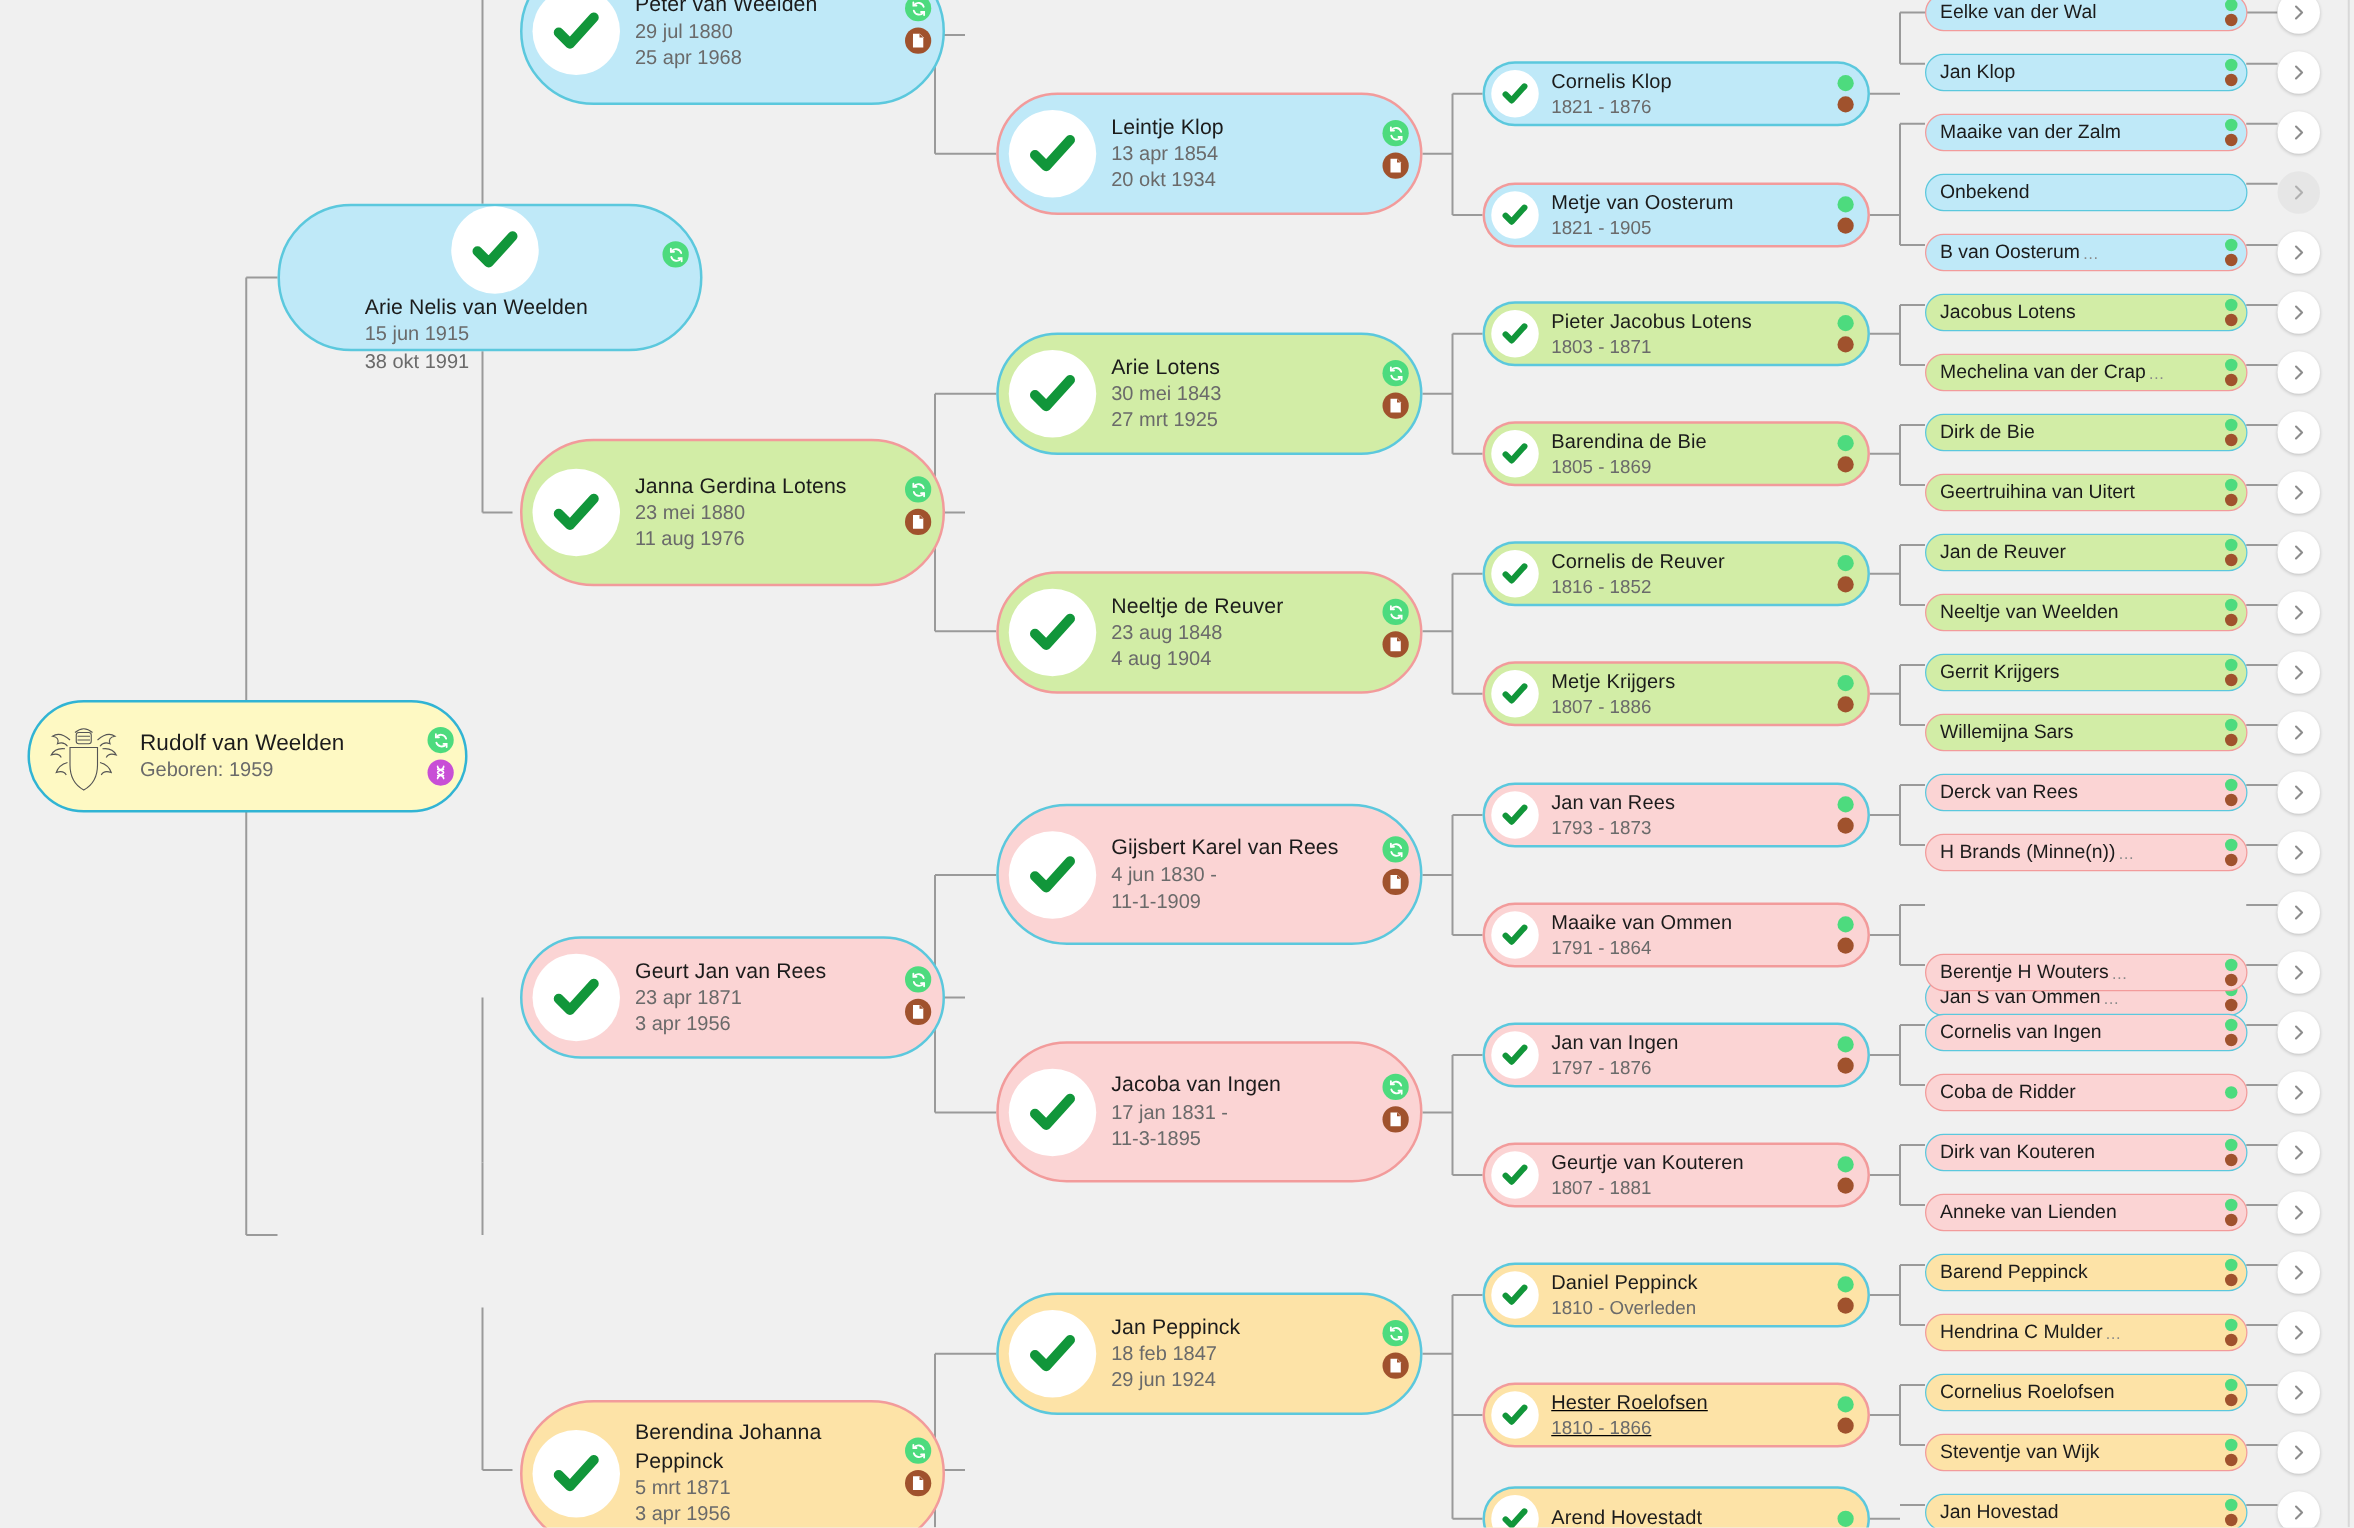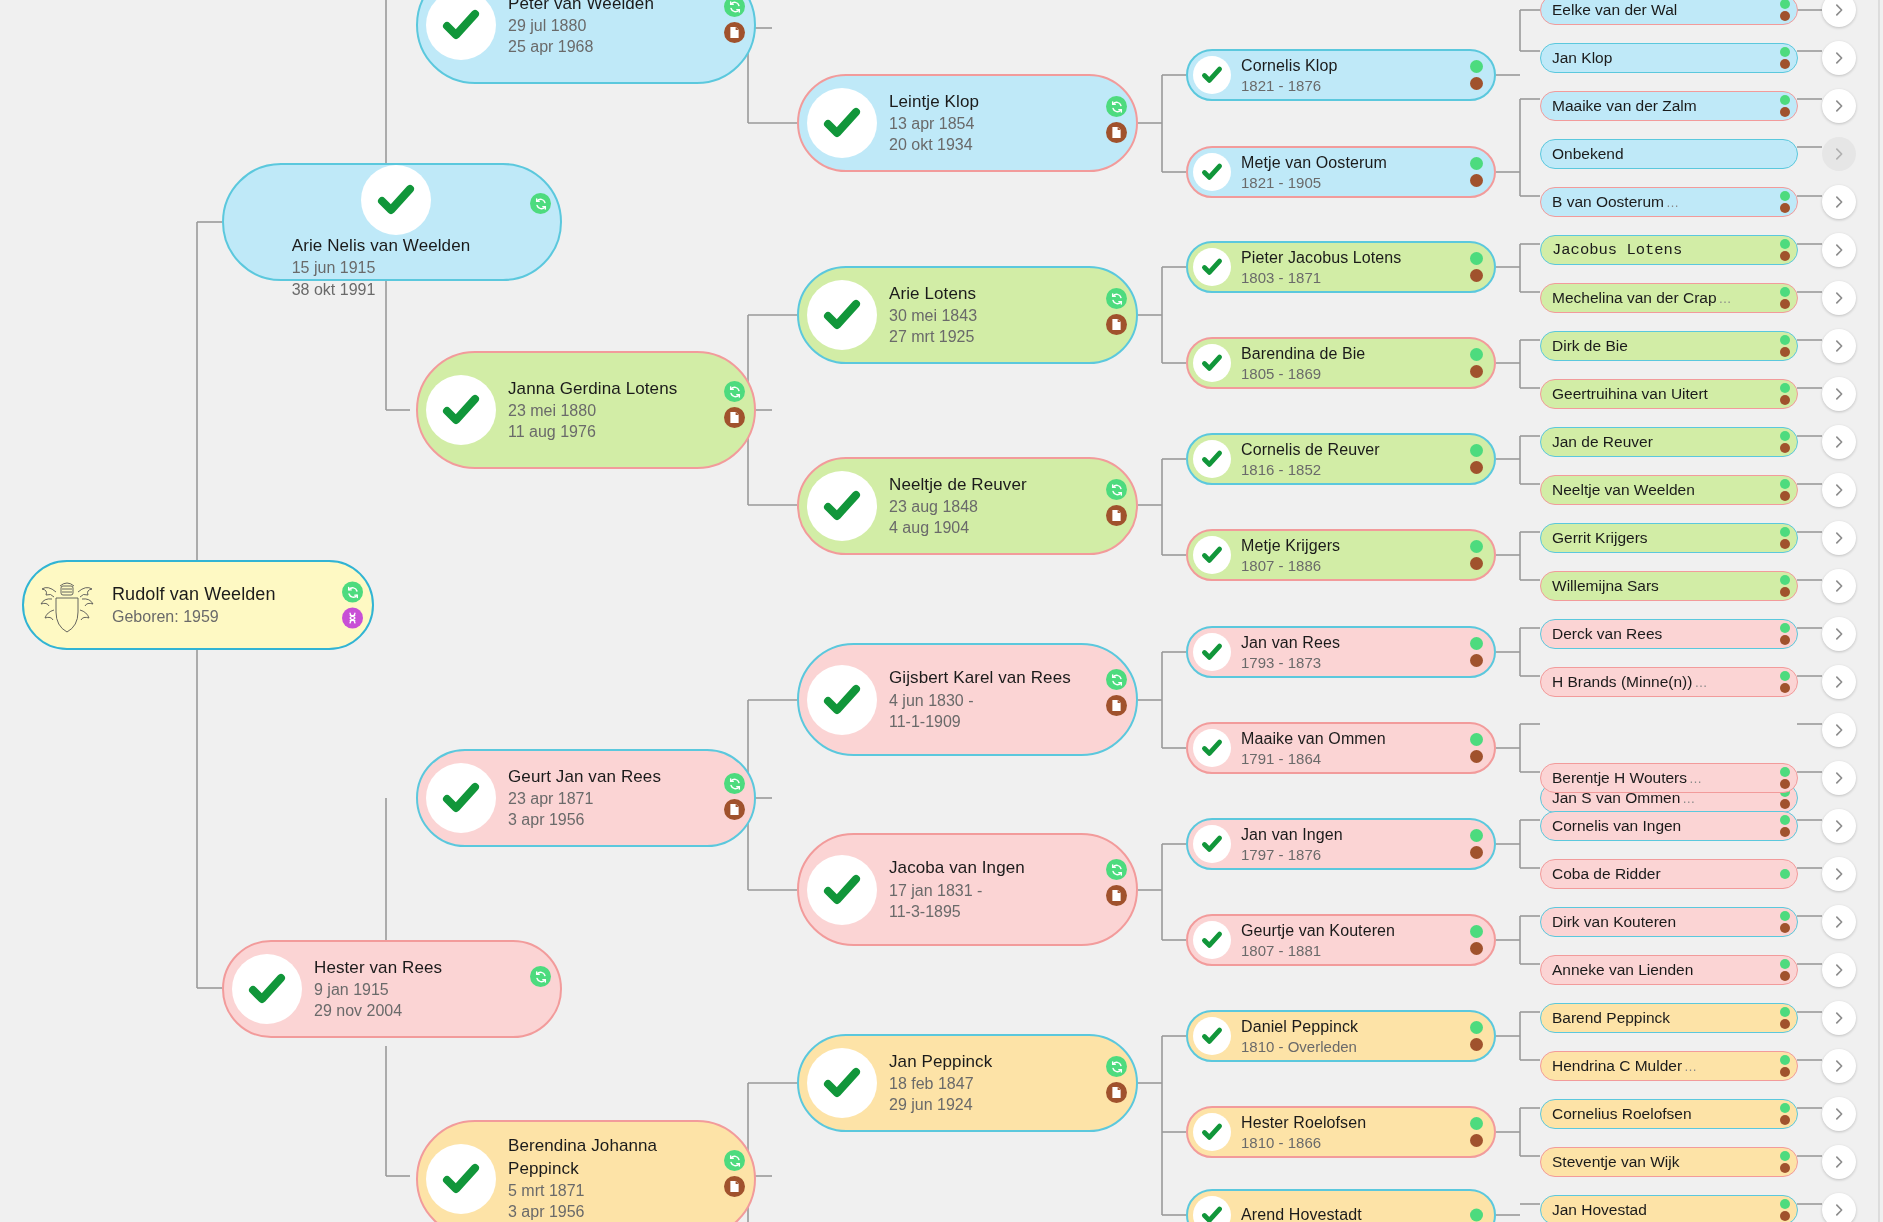--- a/index.html
+++ b/index.html
@@ -356,55 +356,62 @@
               <path d="M12.5 6.2A5 5 0 0 0 3.6 4.8"></path>
               <path d="M3.5 9.8A5 5 0 0 0 12.4 11.2"></path>
               <path d="M3.1 2.2v2.8h2.8"></path>
               <path d="M12.9 13.8V11h-2.8"></path>
             </g>
           </svg>
       </div>
     </div>
   </div>
 
-  <div class="node c-pink female" style="left:222px; top:940px; width:340px; height:98px;">
+
+  <div class="node c-blue" style="left:416px; top:-34px; width:340px; height:118px;">
     <div class="avatar">
       <svg width="52" height="52" viewBox="0 0 52 52">
           <path d="M12 27 l9 9 l19 -21" fill="none" stroke="#11963a" stroke-width="8" stroke-linecap="round" stroke-linejoin="round"></path>
         </svg>
     </div>
     <div class="txt">
-      <div class="nm">Hester van Rees</div>
-      <div class="dt">9 jan 1915</div>
-      <div class="dt">29 nov 2004</div>
-    </div>
-    <div class="badges" style="top:24px; transform:none;">
+      <div class="nm">Peter van Weelden</div>
+      <div class="dt">29 jul 1880</div>
+      <div class="dt">25 apr 1968</div>
+    </div>
+    <div class="badges" style="top:28px; transform:none;">
       <div class="badge sync">
         <svg width="14" height="14" viewBox="0 0 16 16">
             <g fill="none" stroke="#ffffff" stroke-width="1.7" stroke-linecap="round">
               <path d="M12.5 6.2A5 5 0 0 0 3.6 4.8"></path>
               <path d="M3.5 9.8A5 5 0 0 0 12.4 11.2"></path>
               <path d="M3.1 2.2v2.8h2.8"></path>
               <path d="M12.9 13.8V11h-2.8"></path>
             </g>
           </svg>
       </div>
+      <div class="badge doc">
+        <svg width="11" height="13" viewBox="0 0 12 14">
+            <path d="M1.5 1h6l3 3v9h-9z" fill="#ffffff"></path>
+            <path d="M7.2 1v3.2h3.2" fill="#a0522d"></path>
+          </svg>
+      </div>
     </div>
   </div>
 
-  <div class="node c-blue" style="left:416px; top:-34px; width:340px; height:118px;">
+  <div class="node c-green female" style="left:416px; top:351px; width:340px; height:118px;">
     <div class="avatar">
       <svg width="52" height="52" viewBox="0 0 52 52">
           <path d="M12 27 l9 9 l19 -21" fill="none" stroke="#11963a" stroke-width="8" stroke-linecap="round" stroke-linejoin="round"></path>
         </svg>
     </div>
     <div class="txt">
-      <div class="nm">Peter van Weelden</div>
-      <div class="dt">29 jul 1880</div>
-      <div class="dt">25 apr 1968</div>
+      <div class="nm">Janna Gerdina Lotens</div>
+      <div class="dt">23 mei 1880</div>
+      <div class="dt">11 aug 1976</div>
     </div>
     <div class="badges" style="top:28px; transform:none;">
       <div class="badge sync">
         <svg width="14" height="14" viewBox="0 0 16 16">
             <g fill="none" stroke="#ffffff" stroke-width="1.7" stroke-linecap="round">
               <path d="M12.5 6.2A5 5 0 0 0 3.6 4.8"></path>
               <path d="M3.5 9.8A5 5 0 0 0 12.4 11.2"></path>
               <path d="M3.1 2.2v2.8h2.8"></path>
               <path d="M12.9 13.8V11h-2.8"></path>
             </g>
@@ -412,123 +419,123 @@
       </div>
       <div class="badge doc">
         <svg width="11" height="13" viewBox="0 0 12 14">
             <path d="M1.5 1h6l3 3v9h-9z" fill="#ffffff"></path>
             <path d="M7.2 1v3.2h3.2" fill="#a0522d"></path>
           </svg>
       </div>
     </div>
   </div>
 
-  <div class="node c-green female" style="left:416px; top:351px; width:340px; height:118px;">
+  <div class="node c-pink" style="left:416px; top:749px; width:340px; height:98px;">
     <div class="avatar">
       <svg width="52" height="52" viewBox="0 0 52 52">
           <path d="M12 27 l9 9 l19 -21" fill="none" stroke="#11963a" stroke-width="8" stroke-linecap="round" stroke-linejoin="round"></path>
         </svg>
     </div>
     <div class="txt">
-      <div class="nm">Janna Gerdina Lotens</div>
-      <div class="dt">23 mei 1880</div>
-      <div class="dt">11 aug 1976</div>
-    </div>
-    <div class="badges" style="top:28px; transform:none;">
+      <div class="nm">Geurt Jan van Rees</div>
+      <div class="dt">23 apr 1871</div>
+      <div class="dt">3 apr 1956</div>
+    </div>
+    <div class="badges" style="top:22px; transform:none;">
       <div class="badge sync">
         <svg width="14" height="14" viewBox="0 0 16 16">
             <g fill="none" stroke="#ffffff" stroke-width="1.7" stroke-linecap="round">
               <path d="M12.5 6.2A5 5 0 0 0 3.6 4.8"></path>
               <path d="M3.5 9.8A5 5 0 0 0 12.4 11.2"></path>
               <path d="M3.1 2.2v2.8h2.8"></path>
               <path d="M12.9 13.8V11h-2.8"></path>
             </g>
           </svg>
       </div>
       <div class="badge doc">
         <svg width="11" height="13" viewBox="0 0 12 14">
             <path d="M1.5 1h6l3 3v9h-9z" fill="#ffffff"></path>
             <path d="M7.2 1v3.2h3.2" fill="#a0522d"></path>
           </svg>
       </div>
     </div>
   </div>
 
-  <div class="node c-pink" style="left:416px; top:749px; width:340px; height:98px;">
+  <div class="node c-yellow female" style="left:416px; top:1120px; width:340px; height:118px;">
     <div class="avatar">
       <svg width="52" height="52" viewBox="0 0 52 52">
           <path d="M12 27 l9 9 l19 -21" fill="none" stroke="#11963a" stroke-width="8" stroke-linecap="round" stroke-linejoin="round"></path>
         </svg>
     </div>
     <div class="txt">
-      <div class="nm">Geurt Jan van Rees</div>
-      <div class="dt">23 apr 1871</div>
+      <div class="nm">Berendina Johanna Peppinck</div>
+      <div class="dt">5 mrt 1871</div>
       <div class="dt">3 apr 1956</div>
     </div>
-    <div class="badges" style="top:22px; transform:none;">
+    <div class="badges" style="top:28px; transform:none;">
       <div class="badge sync">
         <svg width="14" height="14" viewBox="0 0 16 16">
             <g fill="none" stroke="#ffffff" stroke-width="1.7" stroke-linecap="round">
               <path d="M12.5 6.2A5 5 0 0 0 3.6 4.8"></path>
               <path d="M3.5 9.8A5 5 0 0 0 12.4 11.2"></path>
               <path d="M3.1 2.2v2.8h2.8"></path>
               <path d="M12.9 13.8V11h-2.8"></path>
             </g>
           </svg>
       </div>
       <div class="badge doc">
         <svg width="11" height="13" viewBox="0 0 12 14">
             <path d="M1.5 1h6l3 3v9h-9z" fill="#ffffff"></path>
             <path d="M7.2 1v3.2h3.2" fill="#a0522d"></path>
           </svg>
       </div>
     </div>
   </div>
 
-  <div class="node c-yellow female" style="left:416px; top:1120px; width:340px; height:118px;">
+  <div class="node c-blue female" style="left:797px; top:74px; width:341px; height:98px;">
     <div class="avatar">
       <svg width="52" height="52" viewBox="0 0 52 52">
           <path d="M12 27 l9 9 l19 -21" fill="none" stroke="#11963a" stroke-width="8" stroke-linecap="round" stroke-linejoin="round"></path>
         </svg>
     </div>
     <div class="txt">
-      <div class="nm">Berendina Johanna Peppinck</div>
-      <div class="dt">5 mrt 1871</div>
-      <div class="dt">3 apr 1956</div>
-    </div>
-    <div class="badges" style="top:28px; transform:none;">
+      <div class="nm">Leintje Klop</div>
+      <div class="dt">13 apr 1854</div>
+      <div class="dt">20 okt 1934</div>
+    </div>
+    <div class="badges" style="top:20px; transform:none;">
       <div class="badge sync">
         <svg width="14" height="14" viewBox="0 0 16 16">
             <g fill="none" stroke="#ffffff" stroke-width="1.7" stroke-linecap="round">
               <path d="M12.5 6.2A5 5 0 0 0 3.6 4.8"></path>
               <path d="M3.5 9.8A5 5 0 0 0 12.4 11.2"></path>
               <path d="M3.1 2.2v2.8h2.8"></path>
               <path d="M12.9 13.8V11h-2.8"></path>
             </g>
           </svg>
       </div>
       <div class="badge doc">
         <svg width="11" height="13" viewBox="0 0 12 14">
             <path d="M1.5 1h6l3 3v9h-9z" fill="#ffffff"></path>
             <path d="M7.2 1v3.2h3.2" fill="#a0522d"></path>
           </svg>
       </div>
     </div>
   </div>
 
-  <div class="node c-blue female" style="left:797px; top:74px; width:341px; height:98px;">
+  <div class="node c-green" style="left:797px; top:266px; width:341px; height:98px;">
     <div class="avatar">
       <svg width="52" height="52" viewBox="0 0 52 52">
           <path d="M12 27 l9 9 l19 -21" fill="none" stroke="#11963a" stroke-width="8" stroke-linecap="round" stroke-linejoin="round"></path>
         </svg>
     </div>
     <div class="txt">
-      <div class="nm">Leintje Klop</div>
-      <div class="dt">13 apr 1854</div>
-      <div class="dt">20 okt 1934</div>
+      <div class="nm">Arie Lotens</div>
+      <div class="dt">30 mei 1843</div>
+      <div class="dt">27 mrt 1925</div>
     </div>
     <div class="badges" style="top:20px; transform:none;">
       <div class="badge sync">
         <svg width="14" height="14" viewBox="0 0 16 16">
             <g fill="none" stroke="#ffffff" stroke-width="1.7" stroke-linecap="round">
               <path d="M12.5 6.2A5 5 0 0 0 3.6 4.8"></path>
               <path d="M3.5 9.8A5 5 0 0 0 12.4 11.2"></path>
               <path d="M3.1 2.2v2.8h2.8"></path>
               <path d="M12.9 13.8V11h-2.8"></path>
             </g>
@@ -536,30 +543,30 @@
       </div>
       <div class="badge doc">
         <svg width="11" height="13" viewBox="0 0 12 14">
             <path d="M1.5 1h6l3 3v9h-9z" fill="#ffffff"></path>
             <path d="M7.2 1v3.2h3.2" fill="#a0522d"></path>
           </svg>
       </div>
     </div>
   </div>
 
-  <div class="node c-green" style="left:797px; top:266px; width:341px; height:98px;">
+  <div class="node c-green female" style="left:797px; top:457px; width:341px; height:98px;">
     <div class="avatar">
       <svg width="52" height="52" viewBox="0 0 52 52">
           <path d="M12 27 l9 9 l19 -21" fill="none" stroke="#11963a" stroke-width="8" stroke-linecap="round" stroke-linejoin="round"></path>
         </svg>
     </div>
     <div class="txt">
-      <div class="nm">Arie Lotens</div>
-      <div class="dt">30 mei 1843</div>
-      <div class="dt">27 mrt 1925</div>
+      <div class="nm">Neeltje de Reuver</div>
+      <div class="dt">23 aug 1848</div>
+      <div class="dt">4 aug 1904</div>
     </div>
     <div class="badges" style="top:20px; transform:none;">
       <div class="badge sync">
         <svg width="14" height="14" viewBox="0 0 16 16">
             <g fill="none" stroke="#ffffff" stroke-width="1.7" stroke-linecap="round">
               <path d="M12.5 6.2A5 5 0 0 0 3.6 4.8"></path>
               <path d="M3.5 9.8A5 5 0 0 0 12.4 11.2"></path>
               <path d="M3.1 2.2v2.8h2.8"></path>
               <path d="M12.9 13.8V11h-2.8"></path>
             </g>
@@ -567,61 +574,61 @@
       </div>
       <div class="badge doc">
         <svg width="11" height="13" viewBox="0 0 12 14">
             <path d="M1.5 1h6l3 3v9h-9z" fill="#ffffff"></path>
             <path d="M7.2 1v3.2h3.2" fill="#a0522d"></path>
           </svg>
       </div>
     </div>
   </div>
 
-  <div class="node c-green female" style="left:797px; top:457px; width:341px; height:98px;">
+  <div class="node c-pink" style="left:797px; top:643px; width:341px; height:113px;">
     <div class="avatar">
       <svg width="52" height="52" viewBox="0 0 52 52">
           <path d="M12 27 l9 9 l19 -21" fill="none" stroke="#11963a" stroke-width="8" stroke-linecap="round" stroke-linejoin="round"></path>
         </svg>
     </div>
     <div class="txt">
-      <div class="nm">Neeltje de Reuver</div>
-      <div class="dt">23 aug 1848</div>
-      <div class="dt">4 aug 1904</div>
-    </div>
-    <div class="badges" style="top:20px; transform:none;">
+      <div class="nm">Gijsbert Karel van Rees</div>
+      <div class="dt">4 jun 1830 -</div>
+      <div class="dt">11-1-1909</div>
+    </div>
+    <div class="badges" style="top:24px; transform:none;">
       <div class="badge sync">
         <svg width="14" height="14" viewBox="0 0 16 16">
             <g fill="none" stroke="#ffffff" stroke-width="1.7" stroke-linecap="round">
               <path d="M12.5 6.2A5 5 0 0 0 3.6 4.8"></path>
               <path d="M3.5 9.8A5 5 0 0 0 12.4 11.2"></path>
               <path d="M3.1 2.2v2.8h2.8"></path>
               <path d="M12.9 13.8V11h-2.8"></path>
             </g>
           </svg>
       </div>
       <div class="badge doc">
         <svg width="11" height="13" viewBox="0 0 12 14">
             <path d="M1.5 1h6l3 3v9h-9z" fill="#ffffff"></path>
             <path d="M7.2 1v3.2h3.2" fill="#a0522d"></path>
           </svg>
       </div>
     </div>
   </div>
 
-  <div class="node c-pink" style="left:797px; top:643px; width:341px; height:113px;">
+  <div class="node c-pink female" style="left:797px; top:833px; width:341px; height:113px;">
     <div class="avatar">
       <svg width="52" height="52" viewBox="0 0 52 52">
           <path d="M12 27 l9 9 l19 -21" fill="none" stroke="#11963a" stroke-width="8" stroke-linecap="round" stroke-linejoin="round"></path>
         </svg>
     </div>
     <div class="txt">
-      <div class="nm">Gijsbert Karel van Rees</div>
-      <div class="dt">4 jun 1830 -</div>
-      <div class="dt">11-1-1909</div>
+      <div class="nm">Jacoba van Ingen</div>
+      <div class="dt">17 jan 1831 -</div>
+      <div class="dt">11-3-1895</div>
     </div>
     <div class="badges" style="top:24px; transform:none;">
       <div class="badge sync">
         <svg width="14" height="14" viewBox="0 0 16 16">
             <g fill="none" stroke="#ffffff" stroke-width="1.7" stroke-linecap="round">
               <path d="M12.5 6.2A5 5 0 0 0 3.6 4.8"></path>
               <path d="M3.5 9.8A5 5 0 0 0 12.4 11.2"></path>
               <path d="M3.1 2.2v2.8h2.8"></path>
               <path d="M12.9 13.8V11h-2.8"></path>
             </g>
@@ -629,82 +636,51 @@
       </div>
       <div class="badge doc">
         <svg width="11" height="13" viewBox="0 0 12 14">
             <path d="M1.5 1h6l3 3v9h-9z" fill="#ffffff"></path>
             <path d="M7.2 1v3.2h3.2" fill="#a0522d"></path>
           </svg>
       </div>
     </div>
   </div>
 
-  <div class="node c-pink female" style="left:797px; top:833px; width:341px; height:113px;">
+  <div class="node c-yellow" style="left:797px; top:1034px; width:341px; height:98px;">
     <div class="avatar">
       <svg width="52" height="52" viewBox="0 0 52 52">
           <path d="M12 27 l9 9 l19 -21" fill="none" stroke="#11963a" stroke-width="8" stroke-linecap="round" stroke-linejoin="round"></path>
         </svg>
     </div>
     <div class="txt">
-      <div class="nm">Jacoba van Ingen</div>
-      <div class="dt">17 jan 1831 -</div>
-      <div class="dt">11-3-1895</div>
-    </div>
-    <div class="badges" style="top:24px; transform:none;">
+      <div class="nm">Jan Peppinck</div>
+      <div class="dt">18 feb 1847</div>
+      <div class="dt">29 jun 1924</div>
+    </div>
+    <div class="badges" style="top:20px; transform:none;">
       <div class="badge sync">
         <svg width="14" height="14" viewBox="0 0 16 16">
             <g fill="none" stroke="#ffffff" stroke-width="1.7" stroke-linecap="round">
               <path d="M12.5 6.2A5 5 0 0 0 3.6 4.8"></path>
               <path d="M3.5 9.8A5 5 0 0 0 12.4 11.2"></path>
               <path d="M3.1 2.2v2.8h2.8"></path>
               <path d="M12.9 13.8V11h-2.8"></path>
             </g>
           </svg>
       </div>
       <div class="badge doc">
         <svg width="11" height="13" viewBox="0 0 12 14">
             <path d="M1.5 1h6l3 3v9h-9z" fill="#ffffff"></path>
             <path d="M7.2 1v3.2h3.2" fill="#a0522d"></path>
           </svg>
       </div>
     </div>
   </div>
 
-  <div class="node c-yellow" style="left:797px; top:1034px; width:341px; height:98px;">
-    <div class="avatar">
-      <svg width="52" height="52" viewBox="0 0 52 52">
-          <path d="M12 27 l9 9 l19 -21" fill="none" stroke="#11963a" stroke-width="8" stroke-linecap="round" stroke-linejoin="round"></path>
-        </svg>
-    </div>
-    <div class="txt">
-      <div class="nm">Jan Peppinck</div>
-      <div class="dt">18 feb 1847</div>
-      <div class="dt">29 jun 1924</div>
-    </div>
-    <div class="badges" style="top:20px; transform:none;">
-      <div class="badge sync">
-        <svg width="14" height="14" viewBox="0 0 16 16">
-            <g fill="none" stroke="#ffffff" stroke-width="1.7" stroke-linecap="round">
-              <path d="M12.5 6.2A5 5 0 0 0 3.6 4.8"></path>
-              <path d="M3.5 9.8A5 5 0 0 0 12.4 11.2"></path>
-              <path d="M3.1 2.2v2.8h2.8"></path>
-              <path d="M12.9 13.8V11h-2.8"></path>
-            </g>
-          </svg>
-      </div>
-      <div class="badge doc">
-        <svg width="11" height="13" viewBox="0 0 12 14">
-            <path d="M1.5 1h6l3 3v9h-9z" fill="#ffffff"></path>
-            <path d="M7.2 1v3.2h3.2" fill="#a0522d"></path>
-          </svg>
-      </div>
-    </div>
-  </div>
-
   <div id="g5-layer">
       <div class="node g5 c-blue" style="left: 1186px; top: 49px; width: 310px;">
         <div class="avatar">
           <svg width="28" height="28" viewBox="0 0 52 52">
             <path d="M12 27 l9 9 l19 -21" fill="none" stroke="#11963a" stroke-width="9" stroke-linecap="round" stroke-linejoin="round"></path>
           </svg>
         </div>
         <div class="txt">
           <div class="nm">Cornelis Klop</div>
           <div class="dt">1821 - 1876</div>
@@ -857,21 +833,21 @@
         </div>
         <div class="txt">
           <div class="nm">Daniel Peppinck</div>
           <div class="dt">1810 - Overleden</div>
         </div>
         <div class="badges">
           <div class="dot green"></div>
           <div class="dot brown"></div>
         </div>
       </div>
-      <div class="node g5 c-yellow female" style="left: 1186px; top: 1106px; width: 310px;">
+      <div class="node g5 c-yellow female" style="left: 1186px; top: 1106px; width: 310px; text-decoration: underline;">
         <div class="avatar">
           <svg width="28" height="28" viewBox="0 0 52 52">
             <path d="M12 27 l9 9 l19 -21" fill="none" stroke="#11963a" stroke-width="9" stroke-linecap="round" stroke-linejoin="round"></path>
           </svg>
         </div>
         <div class="txt">
           <div class="nm">Hester Roelofsen</div>
           <div class="dt">1810 - 1866</div>
         </div>
         <div class="badges">
@@ -946,21 +922,21 @@
         <span class="dots">
           <div class="dot green"></div>
           <div class="dot brown"></div>
         </span>
       </div>
       <div class="chev" style="left: 1822px; top: 185px;">
         <svg width="14" height="14" viewBox="0 0 16 16">
           <path d="M5.5 2.5 L11 8 L5.5 13.5" fill="none" stroke="#8c8c8c" stroke-width="1.9" stroke-linecap="round" stroke-linejoin="round"></path>
         </svg>
       </div>
-      <div class="pill c-green" style="left: 1540px; top: 235px; width: 258px; font-family: Liberation Mono, monospace;">
+      <div class="pill c-green" style="left: 1540px; top: 235px; width: 258px;">
         <span>Jacobus Lotens</span>
         <span class="dots">
           <div class="dot green"></div>
           <div class="dot brown"></div>
         </span>
       </div>
       <div class="chev" style="left: 1822px; top: 233px;">
         <svg width="14" height="14" viewBox="0 0 16 16">
           <path d="M5.5 2.5 L11 8 L5.5 13.5" fill="none" stroke="#8c8c8c" stroke-width="1.9" stroke-linecap="round" stroke-linejoin="round"></path>
         </svg>

